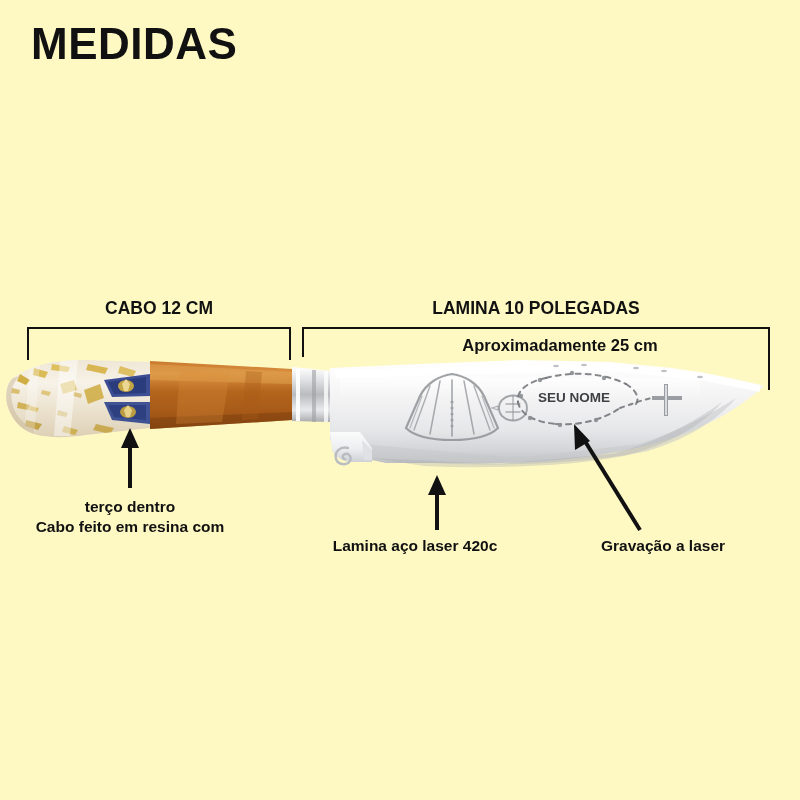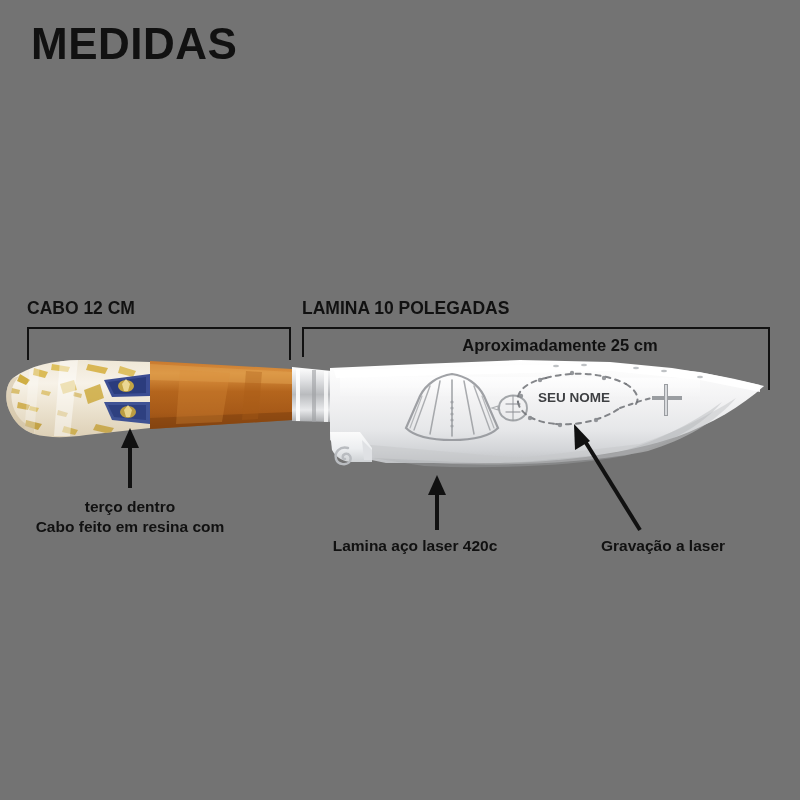--- a/index.html
+++ b/index.html
@@ -8,21 +8,21 @@
     background: #ffffff;
   }
   body {
     font-family: "Liberation Sans", sans-serif;
     -webkit-font-smoothing: antialiased;
   }
   #page {
     position: relative;
     width: 800px;
     height: 800px;
-    background: #737373;
+    background: #fef9c3;
     overflow: hidden;
   }
 
   
   #page-title {
     position: absolute;
     left: 31px;
     top: 22px;
     font-size: 44px;
     font-weight: bold;
@@ -30,20 +30,21 @@
     color: #111111;
     line-height: 1;
   }
 
   
   .bracket-heading {
     position: absolute;
     font-size: 17.5px;
     font-weight: bold;
     color: #111111;
+    text-align: center;
     white-space: nowrap;
   }
   #heading-handle { left: 27px; top: 298px; width: 264px; }
   #heading-blade  { left: 302px; top: 298px; width: 468px; }
 
   .bracket-sub {
     position: absolute;
     left: 302px;
     top: 336px;
     width: 516px;

